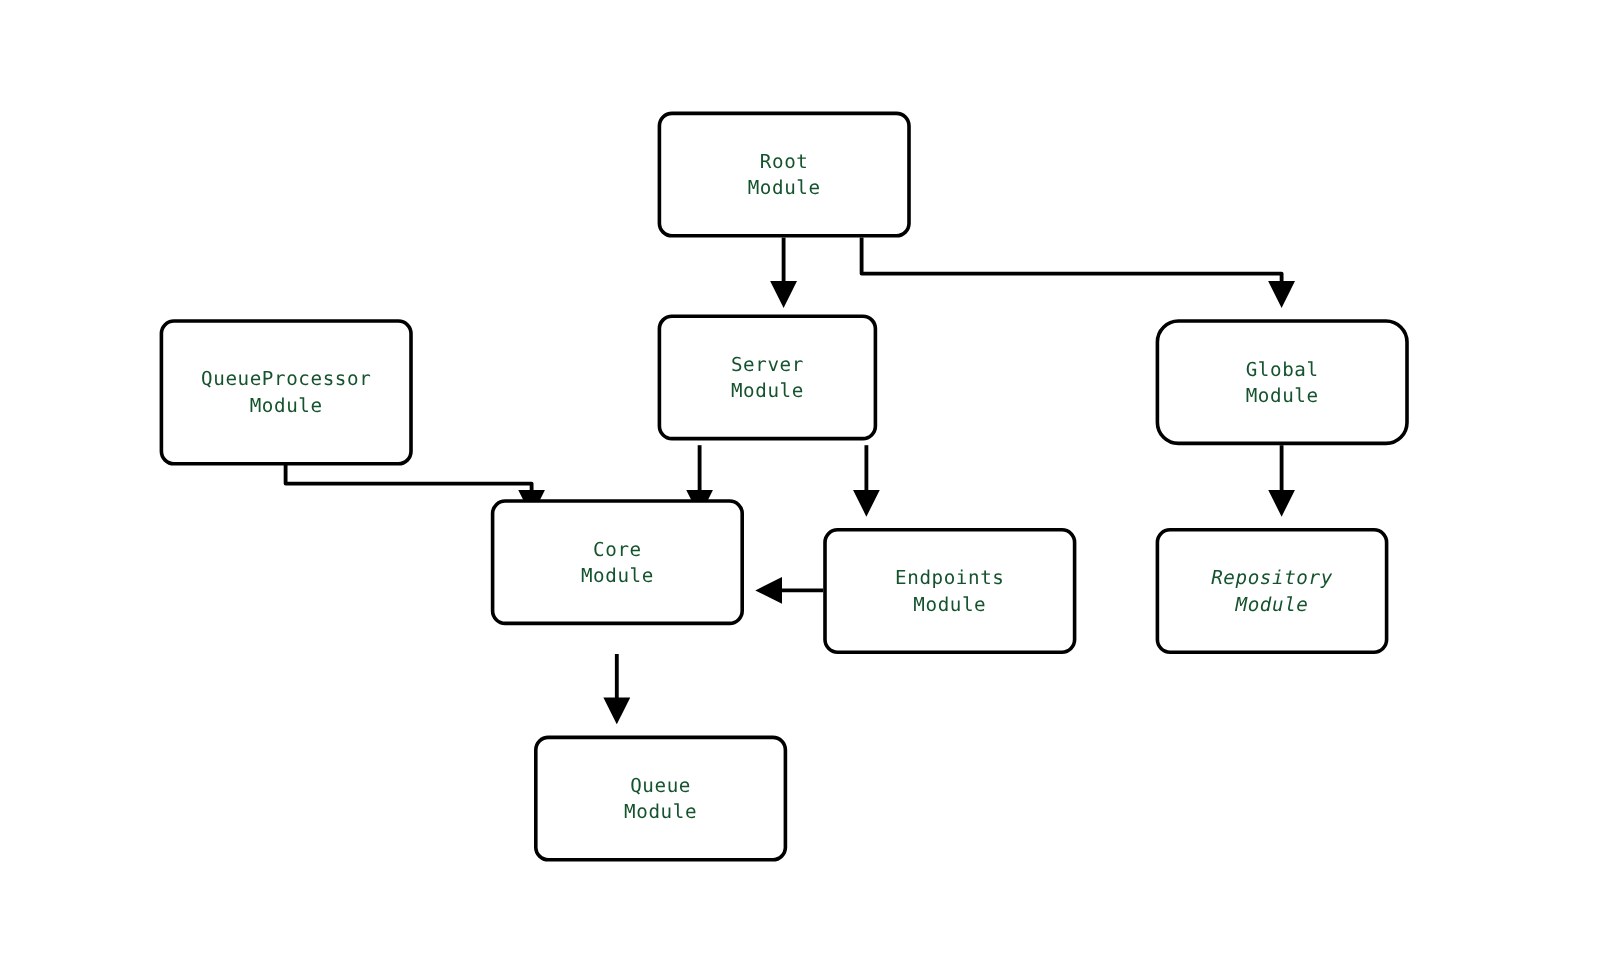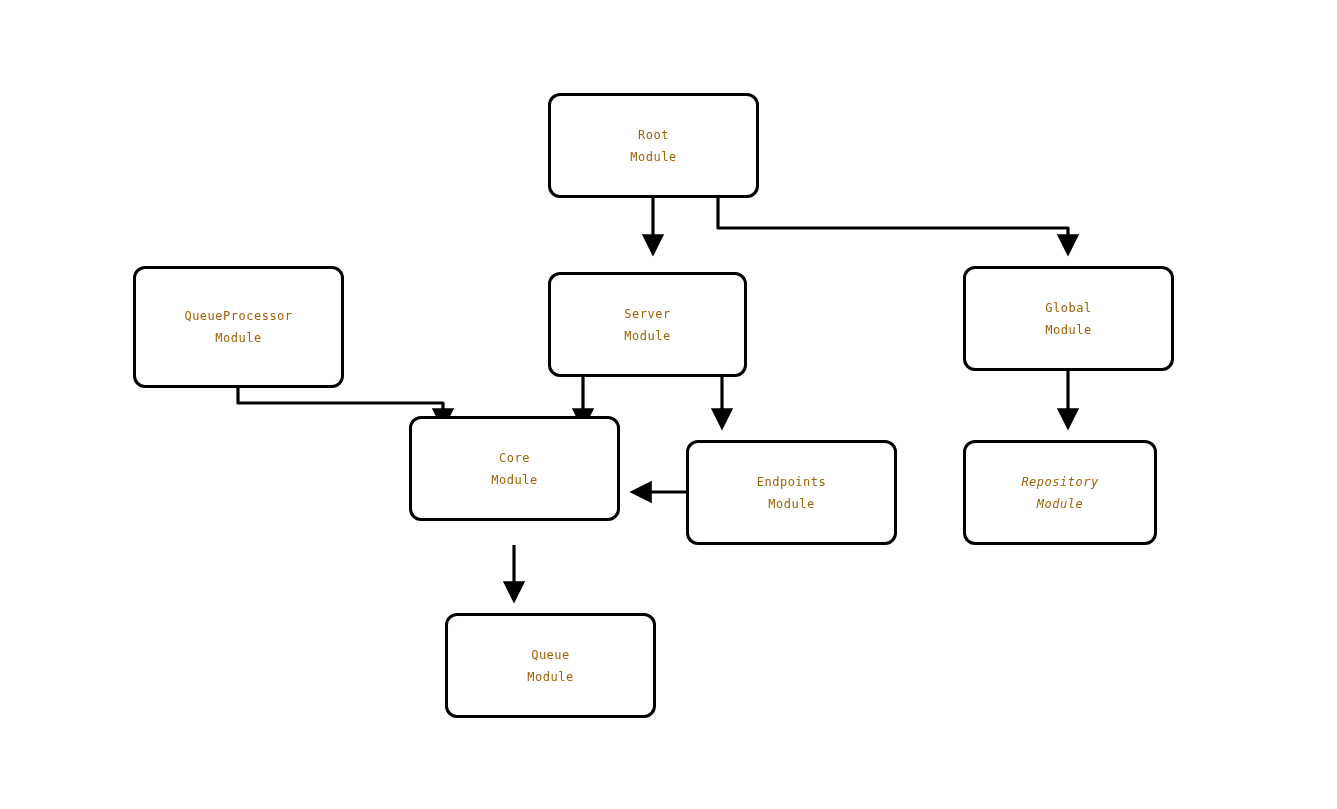--- a/index.html
+++ b/index.html
@@ -32,23 +32,23 @@
     border-radius: 12px;
     background: #ffffff;
     display: flex;
     align-items: center;
     justify-content: center;
     text-align: center;
     z-index: 2;
   }
   .node-label {
     font-family: "DejaVu Sans Mono", monospace;
-    font-size: 12px;
+    font-size: 16px;
     line-height: 22px;
-    color: #a16207;
+    color: #14532d;
     white-space: pre;
     letter-spacing: 0.5px;
   }
 </style>
 </head>
 <body>
 
 <div id="diagram-root">
 
   <svg id="edges" viewBox="0 0 1337 809" xmlns="http://www.w3.org/2000/svg">
@@ -72,26 +72,26 @@
   <div class="node" style="left:548px; top:93px; width:211px; height:105px;">
     <span class="node-label">Root
 Module</span>
   </div>
 
   <div class="node" style="left:133px; top:266px; width:211px; height:122px;">
     <span class="node-label">QueueProcessor
 Module</span>
   </div>
 
-  <div class="node" style="left:548px; top:272px; width:199px; height:105px;">
+  <div class="node" style="left:548px; top:262px; width:183px; height:105px;">
     <span class="node-label">Server
 Module</span>
   </div>
 
-  <div class="node" style="left:963px; top:266px; width:211px; height:105px;">
+  <div class="node" style="left:963px; top:266px; width:211px; height:105px;border-radius:19px;">
     <span class="node-label">Global
 Module</span>
   </div>
 
   <div class="node" style="left:409px; top:416px; width:211px; height:105px;">
     <span class="node-label">Core
 Module</span>
   </div>
 
   <div class="node" style="left:686px; top:440px; width:211px; height:105px;">

